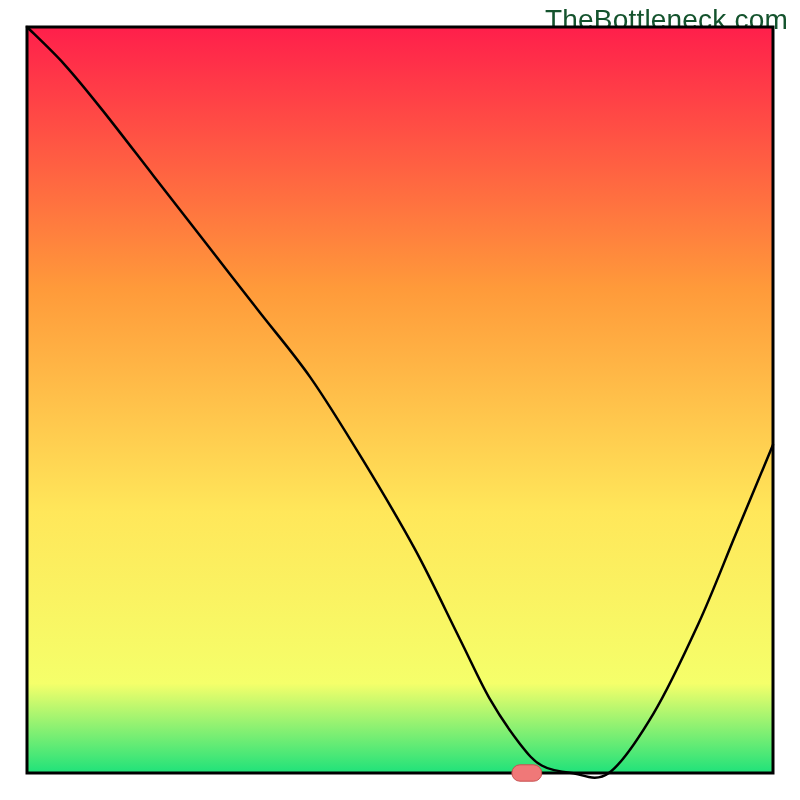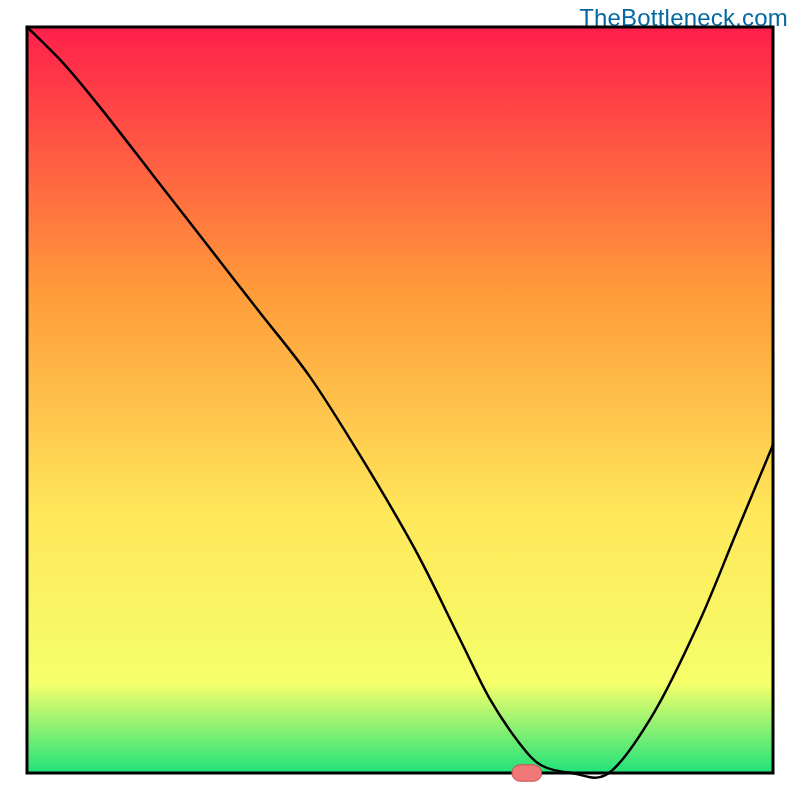--- a/index.html
+++ b/index.html
@@ -14,23 +14,23 @@
   .frame {
     position: relative;
     width: 800px;
     height: 800px;
     box-sizing: border-box;
   }
   .watermark {
     position: absolute;
     top: 4px;
     right: 12px;
-    font-size: 24px;
+    font-size: 28px;
     font-weight: 500;
-    color: #0369a1;
+    color: #14532d;
     letter-spacing: 0.2px;
   }
   svg.plot {
     position: absolute;
     left: 0;
     top: 0;
   }
 </style>
 </head>
 <body>

